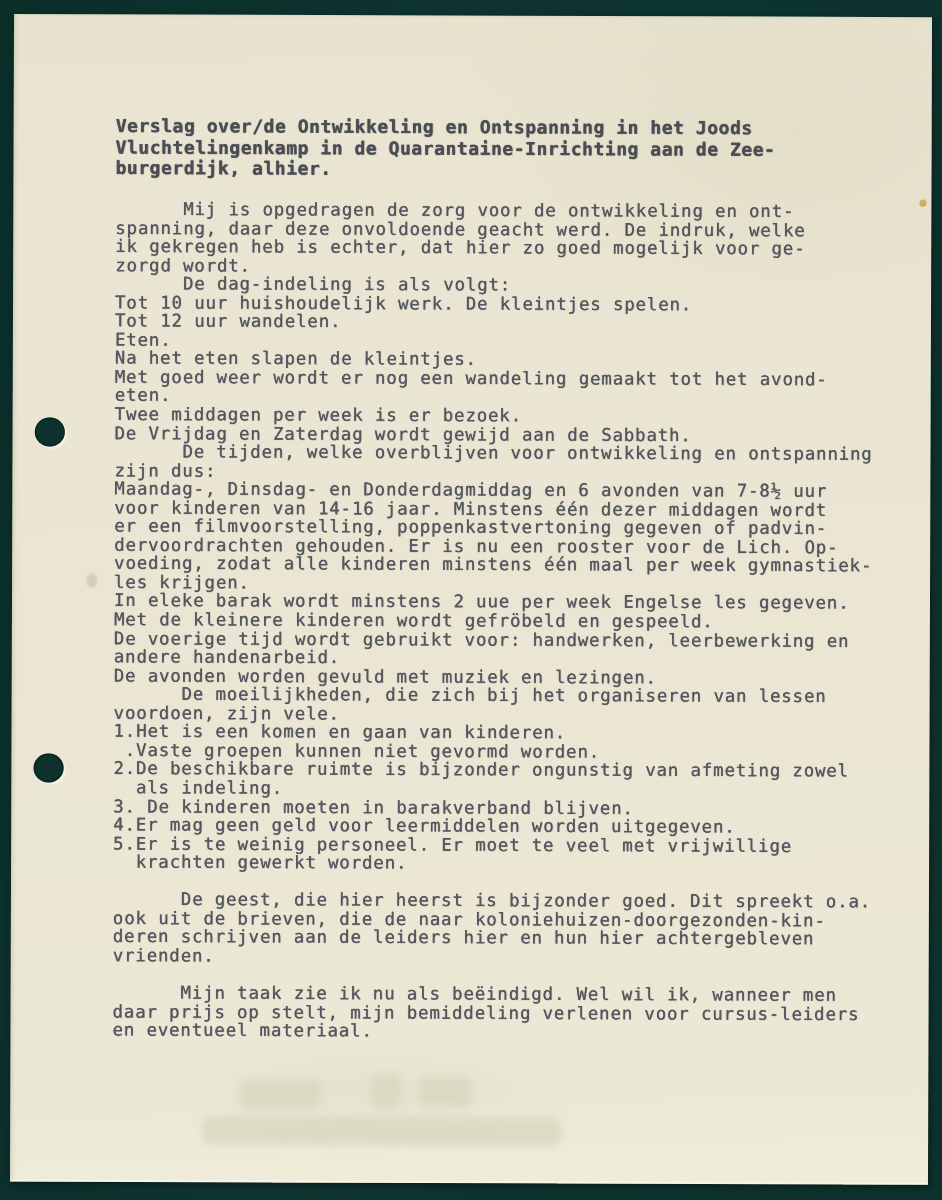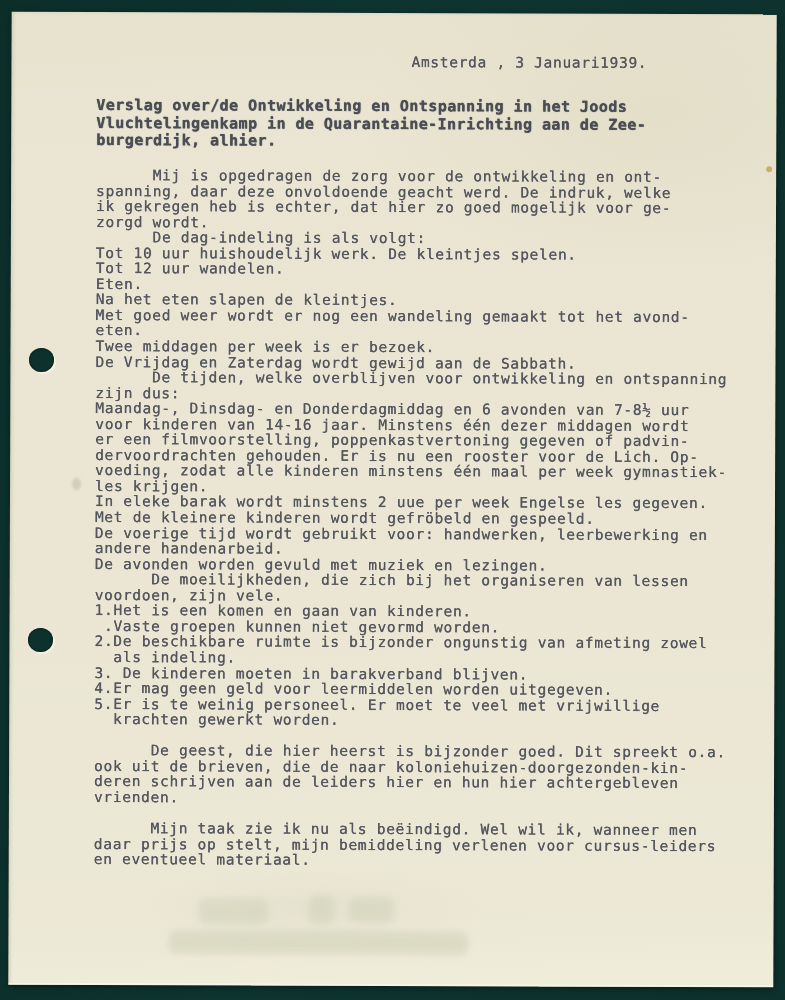--- a/index.html
+++ b/index.html
@@ -60,21 +60,20 @@
   .bleed .b4{left:30px;top:40px;width:300px;height:24px;background:#ccd0b4;}
   .speck1{position:absolute;left:755px;top:152px;width:6px;height:6px;border-radius:50%;background:#c8a24a;opacity:.8;}
   .speck2{position:absolute;left:62px;top:466px;width:9px;height:12px;border-radius:50%;background:#b9afa0;opacity:.45;filter:blur(1px);}
 </style>
 </head>
 <body>
 
 <div class="scene">
   <div class="paper">
 
-    <div class="date-line ink">Amsterda , 3 Januari1939.</div>
 
     <div class="title">
         <div class="line">Verslag over/de Ontwikkeling en Ontspanning in het Joods</div>
         <div class="line">Vluchtelingenkamp in de Quarantaine-Inrichting aan de Zee-</div>
         <div class="line">burgerdijk, alhier.</div>
       </div>
 
     <div class="body-text ink">
         <div class="line">      Mij is opgedragen de zorg voor de ontwikkeling en ont-</div>
         <div class="line">spanning, daar deze onvoldoende geacht werd. De indruk, welke</div>

